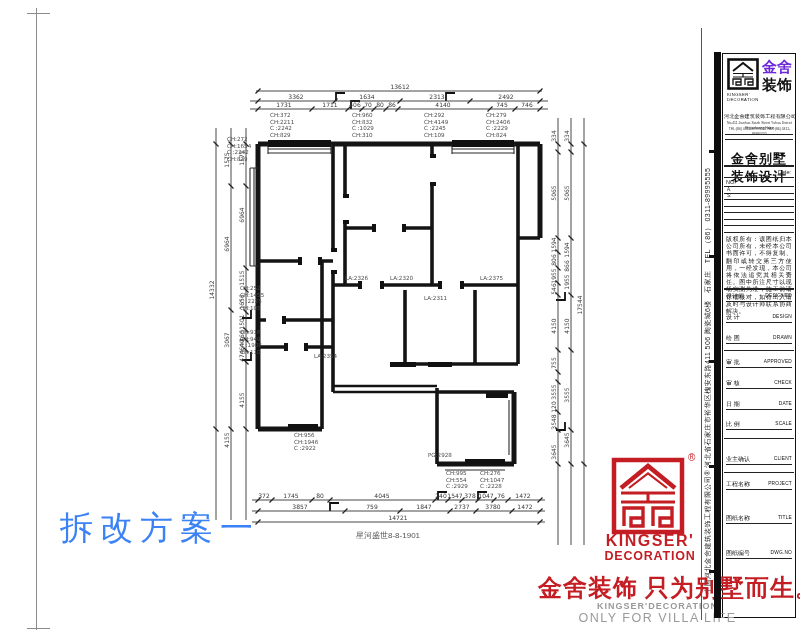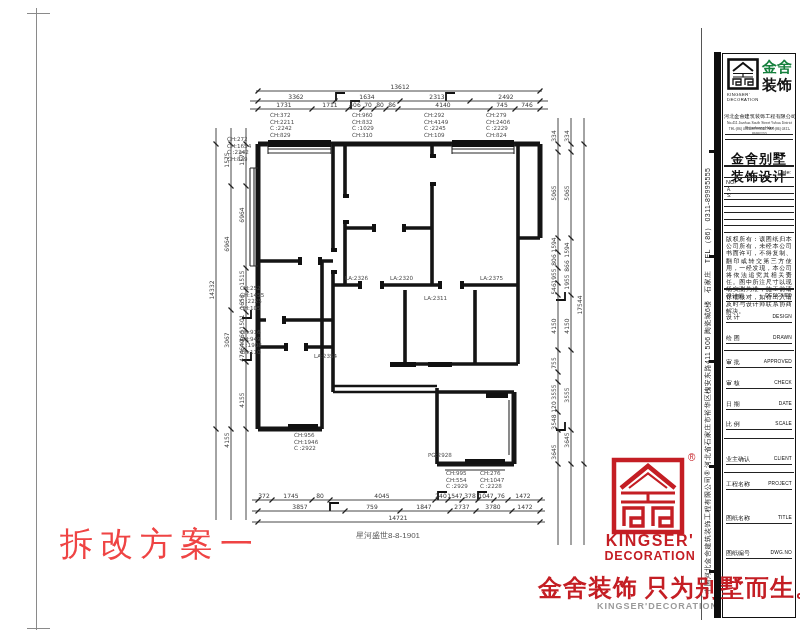--- a/index.html
+++ b/index.html
@@ -18,34 +18,34 @@
   .thin{stroke:#2a2a2a;stroke-width:1.1;fill:none;}
   .sill{fill:#111;}
   .jamb{fill:#111;}
   .flag{stroke:#111;stroke-width:1.8;fill:none;}
   .dln{stroke:#333;stroke-width:0.9;}
   .tk{stroke:#222;stroke-width:1.2;}
   .dtx{font:6px "DejaVu Sans",sans-serif;fill:#383838;}
   .ctx{font:5.6px "DejaVu Sans",sans-serif;fill:#4a4a4a;}
 
   
-  .stamp{position:absolute;left:60px;top:522px;font-family:"Liberation Serif",serif;
-         font-size:33px;color:#ef4444;letter-spacing:7px;}
+  .stamp{position:absolute;left:60px;top:506px;font-family:"Liberation Serif",serif;
+         font-size:33px;color:#3b82f6;letter-spacing:7px;}
   .caption{position:absolute;left:356px;top:530px;font-size:8px;color:#555;}
 
   
   .tb-outer-line{position:absolute;left:701px;top:28px;width:1px;height:592px;background:#555;}
   .tb-bar{position:absolute;left:714px;top:52px;width:7px;height:566px;background:#0d0d0d;z-index:30;}
   .fold{position:absolute;left:709px;width:5px;height:3px;background:#111;z-index:31;}
   .side-text{position:absolute;left:703px;top:594px;transform-origin:0 0;transform:rotate(-90deg);
              width:560px;font-size:7px;color:#222;white-space:nowrap;letter-spacing:0.4px;z-index:5;}
   .tb-frame{position:absolute;left:722px;top:53px;width:74px;height:565px;border:1.6px solid #111;
             box-sizing:border-box;background:#fff;z-index:6;}
   .tb{position:absolute;z-index:7;}
-  .tb-brand1{left:762px;top:58px;font-size:15px;font-weight:bold;color:#15803d;font-family:"Liberation Serif",serif;}
+  .tb-brand1{left:762px;top:58px;font-size:15px;font-weight:bold;color:#6d28d9;font-family:"Liberation Serif",serif;}
   .tb-brand2{left:762px;top:76px;font-size:15px;font-weight:bold;color:#111;font-family:"Liberation Serif",serif;}
   .tb-logosub{left:727px;top:92px;font-size:4.2px;color:#111;letter-spacing:0.4px;line-height:5px;width:34px;}
   .tb-company{left:724px;top:113px;width:71px;font-size:5.6px;color:#111;text-align:center;white-space:nowrap;transform:scale(0.92);transform-origin:left top;}
   .tb-en{left:725px;top:121px;width:69px;font-size:3.4px;color:#333;text-align:center;line-height:4.6px;}
   .rule{position:absolute;background:#222;z-index:7;}
   .tb-sec{left:727px;top:150px;width:64px;font-size:13px;font-weight:bold;color:#111;text-align:center;letter-spacing:1px;}
   .tb-date{left:727px;top:169px;width:64px;font-size:5.5px;color:#111;text-align:right;font-style:italic;}
   .tb-no{left:726px;top:179px;font-size:5.5px;color:#111;}
   .tb-a{left:727px;top:187px;font-size:4.6px;color:#111;}
   .tb-s{left:727px;top:193px;font-size:4.6px;color:#111;}
@@ -340,20 +340,21 @@
       <text x="424" y="300" class="ctx">LA:2311</text>
       <text x="314" y="358" class="ctx">LA:2354</text>
       <text x="428" y="457" class="ctx">PG:2928</text>
     </svg>
 
   <div class="stamp">拆改方案一</div>
   <div class="caption">星河盛世8-8-1901</div>
 
   <div class="slogan">金舍装饰 只为别墅而生。</div>
   <div class="slogan-en1">KINGSER'DECORATION</div>
+  <div class="slogan-en2">ONLY FOR VILLA LIFE</div>
 
   <div class="tb-outer-line"></div>
   <div class="side-text">中国河北金舍建筑装饰工程有限公司®  河北省石家庄市裕华区槐安东路411 506 陶瓷城6楼　石家庄　TEL （86） 0311-89995555</div>
   <div class="tb-frame"></div>
   <div class="tb-bar"></div>
   <div class="fold" style="top:150px"></div>
   <div class="fold" style="top:255px"></div>
   <div class="fold" style="top:360px"></div>
   <div class="fold" style="top:465px"></div>
   <div class="fold" style="top:570px"></div>

